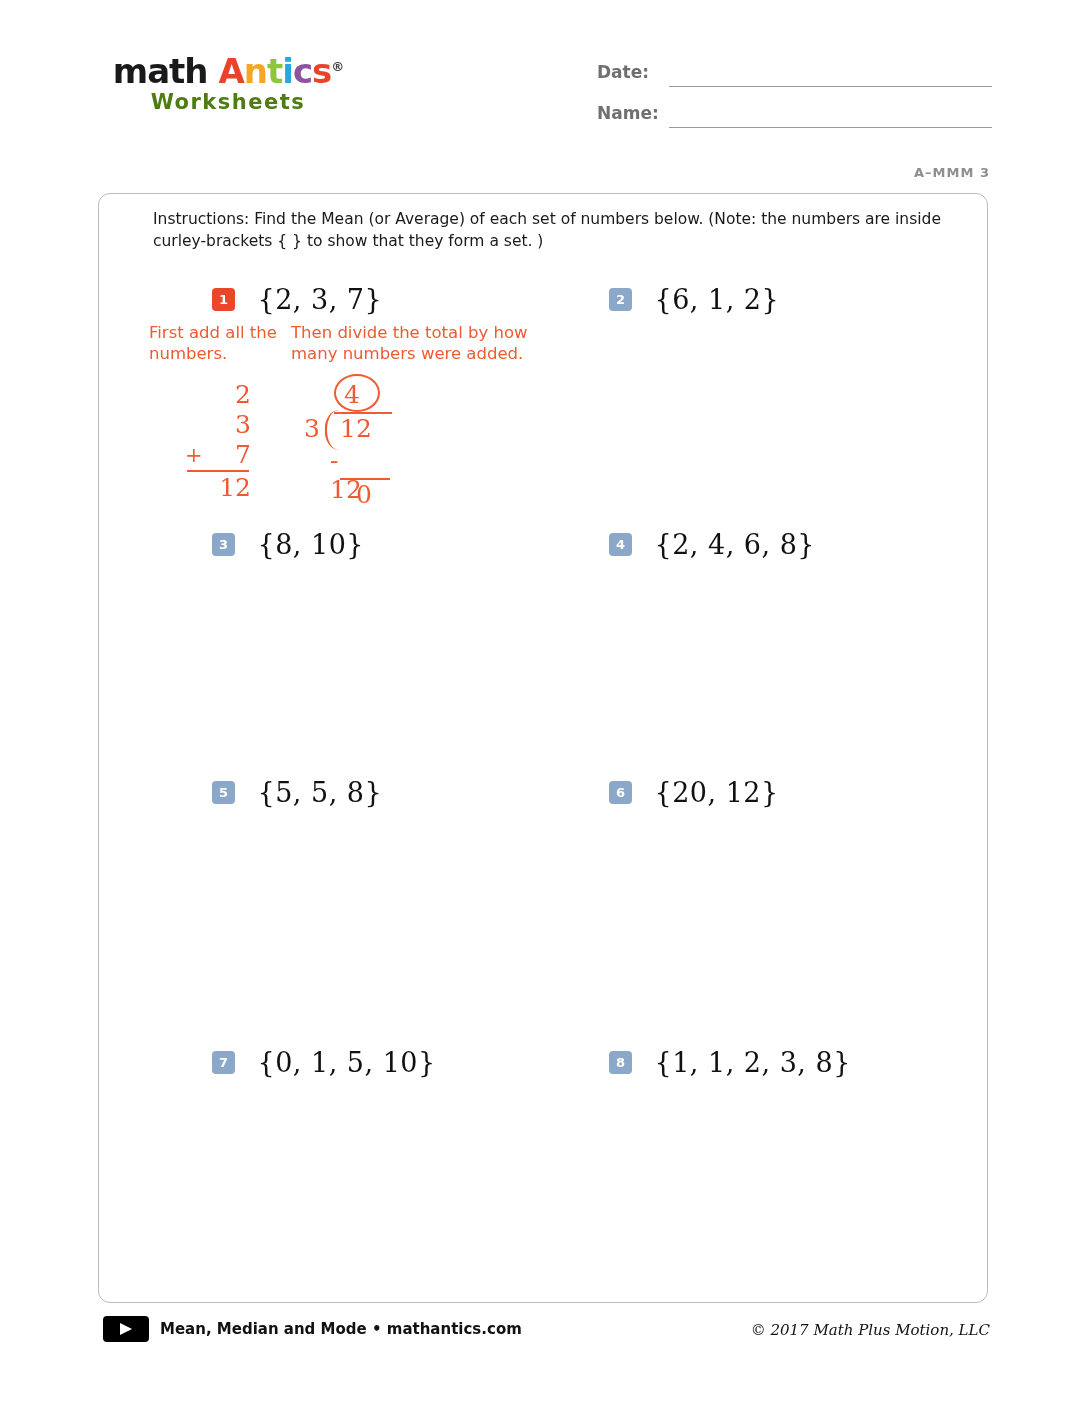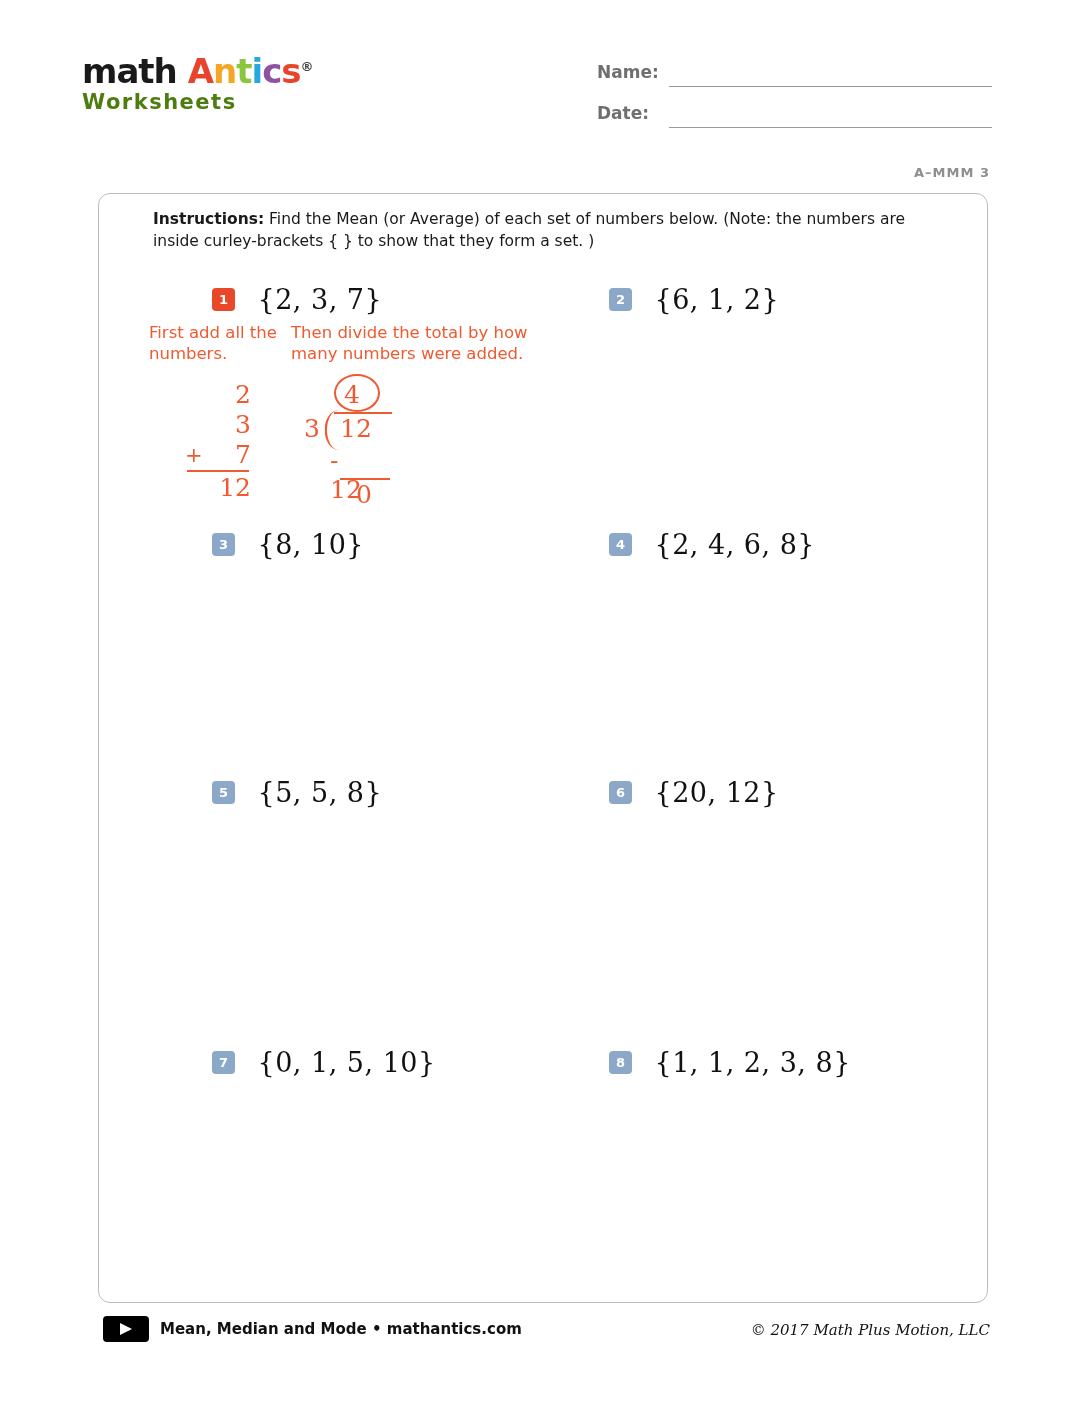--- a/index.html
+++ b/index.html
@@ -19,24 +19,24 @@
   
   .header {
     position: absolute;
     top: 48px;
     left: 0;
     width: 1088px;
     height: 100px;
   }
   .logo {
     position: absolute;
-    left: 82px;
+    left: 98px;
     top: 6px;
     width: 260px;
-    text-align: left;
+    text-align: center;
   }
   .logo-row {
     font-family: "DejaVu Sans", sans-serif;
     font-weight: bold;
     font-size: 34px;
     letter-spacing: -1px;
     line-height: 1;
     white-space: nowrap;
   }
   .logo-math { color: #1a1a1a; }
@@ -132,21 +132,21 @@
   .instructions {
     position: absolute;
     left: 54px;
     top: 14px;
     width: 790px;
     font-family: "DejaVu Sans", sans-serif;
     font-size: 15.5px;
     line-height: 1.45;
     color: #1a1a1a;
   }
-  .instructions b { font-weight: bold; text-align: center; }
+  .instructions b { font-weight: normal; text-align: center; }
 
   
   .problem {
     position: absolute;
     margin-left: 18px;
   }
   .badge {
     display: inline-block;
     width: 23px;
     height: 23px;
@@ -336,25 +336,25 @@
   <div class="logo">
     <div class="logo-row">
       <span class="logo-math">math</span>
       <span class="logo-a">A</span><span class="logo-n">n</span><span class="logo-t">t</span><span class="logo-i">i</span><span class="logo-c">c</span><span class="logo-s">s</span><span class="logo-reg">®</span>
     </div>
     <div class="logo-sub">Worksheets</div>
   </div>
 
   <div class="name-date">
     <div class="nd-row">
-      <span class="nd-label">Name:</span>
+      <span class="nd-label">Date:</span>
       <span class="nd-line"></span>
     </div>
     <div class="nd-row">
-      <span class="nd-label">Date:</span>
+      <span class="nd-label">Name:</span>
       <span class="nd-line"></span>
     </div>
   </div>
 </div>
 
 <div class="title-bar">
   <div class="title-code">A–MMM  3</div>
 </div>
 
 <div class="sheet">

